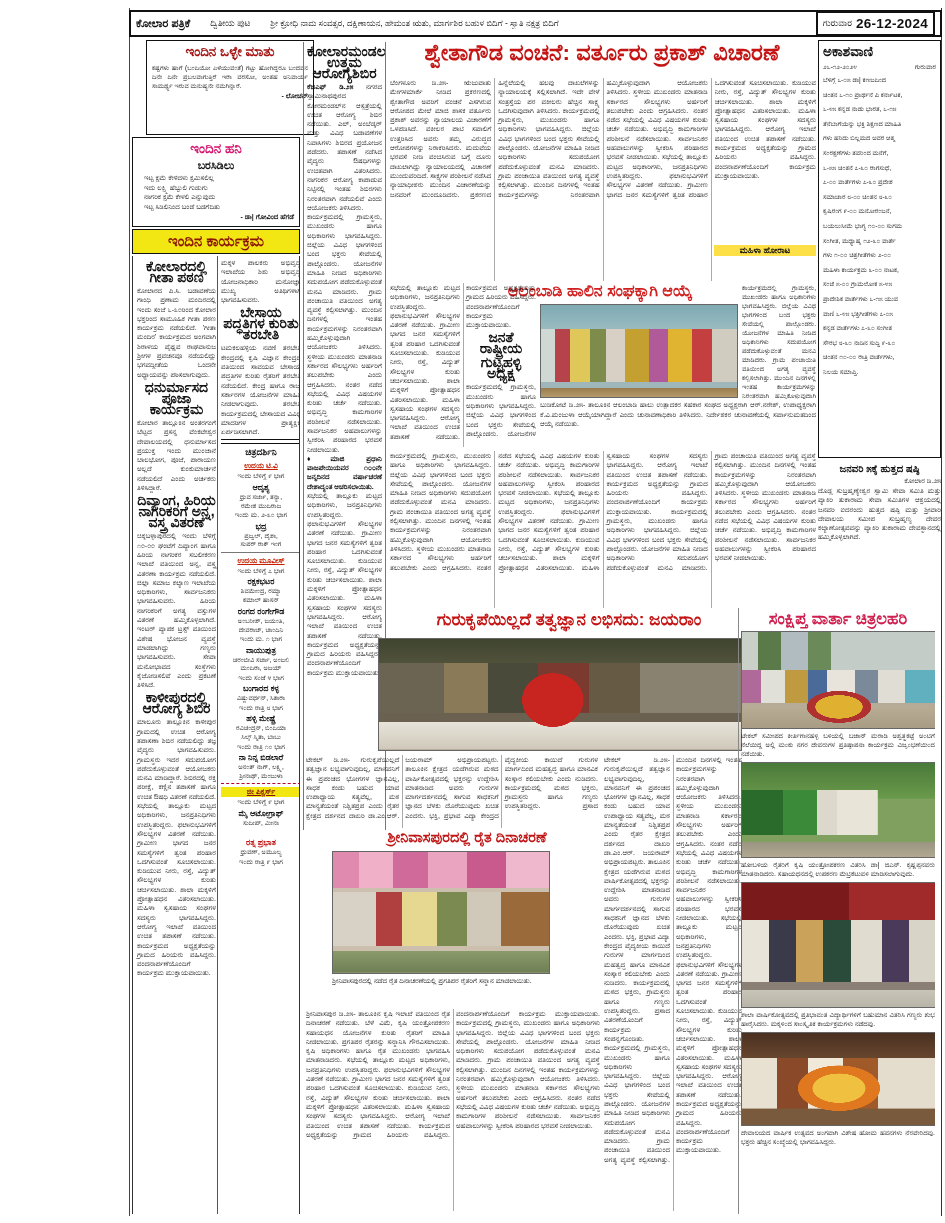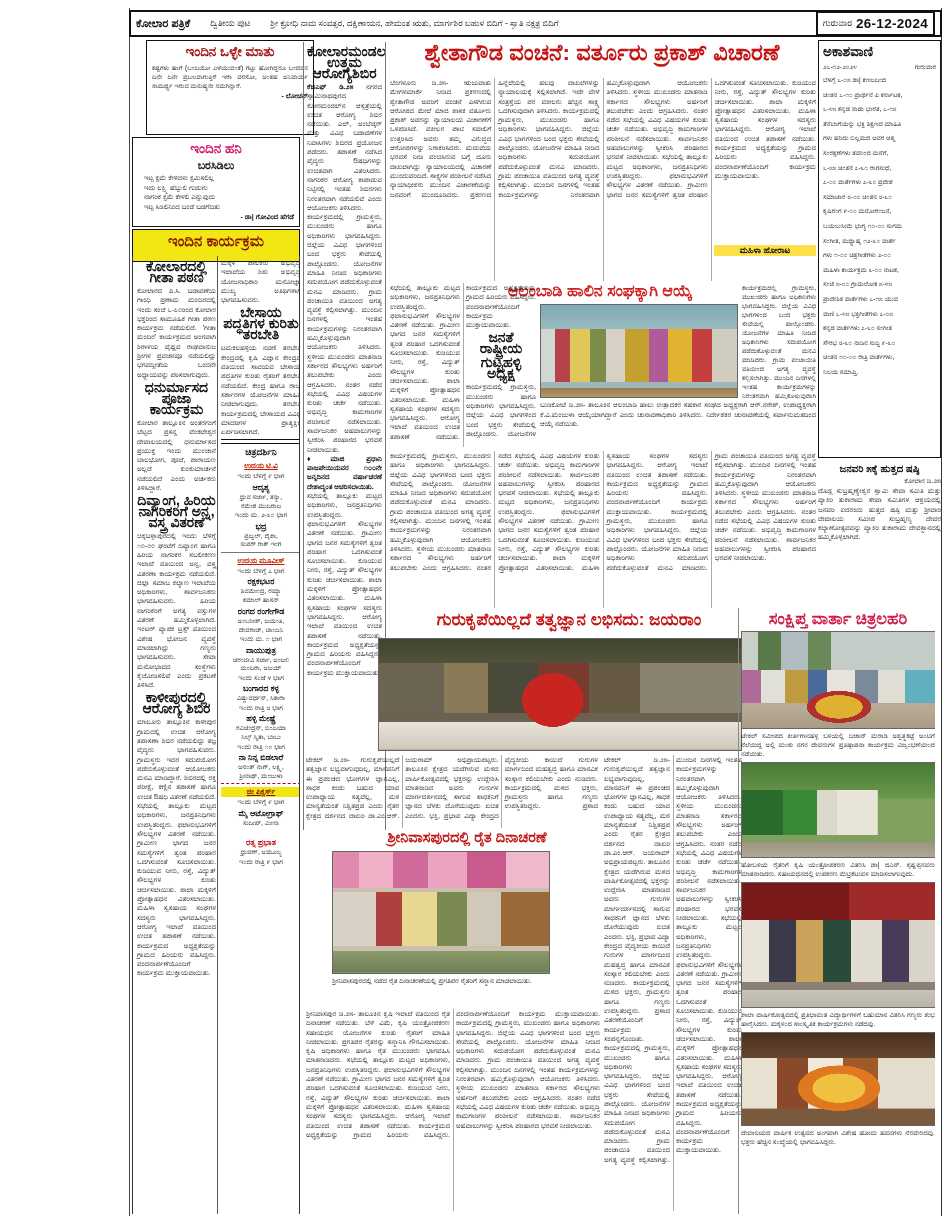--- a/index.html
+++ b/index.html
@@ -23,21 +23,21 @@
   .dl{font-weight:bold;}
   
   .box{border:1.5px solid #111;padding:2px 5px;background:#fff;}
   #gw{left:146px;top:40px;width:168px;height:95px;}
   #gw .ttl{color:#a31212;font-weight:bold;font-size:13.5px;text-align:center;margin:1px 0 3px;}
   #hani{left:132px;top:137px;width:168px;height:90px;}
   #hani .ttl{color:#d4156e;font-weight:bold;font-size:13.5px;text-align:center;margin:1px 0 2px;}
   #hani .pt{font-weight:bold;font-size:11px;text-align:center;margin:1px 0;}
   #hani .vl{font-size:7px;line-height:9.6px;padding-left:6px;}
   .auth{font-size:7px;font-weight:bold;text-align:right;margin-top:2px;}
-  #ybar{left:132px;top:229px;width:168px;height:33px;background:#f2e713;border:1.5px solid #111;color:#8a1508;font-weight:bold;font-size:15px;text-align:center;line-height:22px;}
+  #ybar{left:132px;top:229px;width:168px;height:25px;background:#f2e713;border:1.5px solid #111;color:#8a1508;font-weight:bold;font-size:15px;text-align:center;line-height:22px;}
   #rail{left:132px;top:256px;width:168px;height:958px;border-left:1px solid #333;border-right:1px solid #333;overflow:hidden;}
   #railA{position:absolute;left:2px;top:2px;width:79px;height:954px;overflow:hidden;padding:0 2px;}
   #railB{position:absolute;left:86px;top:2px;width:80px;height:954px;overflow:hidden;padding:0 2px;}
   #raildiv{position:absolute;left:84px;top:0;height:100%;border-left:1px solid #555;}
   
   .li-title{font-weight:bold;font-size:9px;text-align:center;margin:2px 0;}
   .li-channel{color:#c42000;font-weight:bold;font-size:7.5px;text-decoration:underline;text-align:center;margin-top:3px;}
   .li-hl{color:#8a1508;font-weight:bold;font-size:7.5px;text-decoration:underline;text-align:center;background:#f2e713;margin-top:3px;}
   .li-red{color:#c41414;font-weight:bold;font-size:8px;text-align:center;margin-top:11px;}
   .li-film{font-weight:bold;font-size:8px;text-align:center;margin-top:2.5px;}

